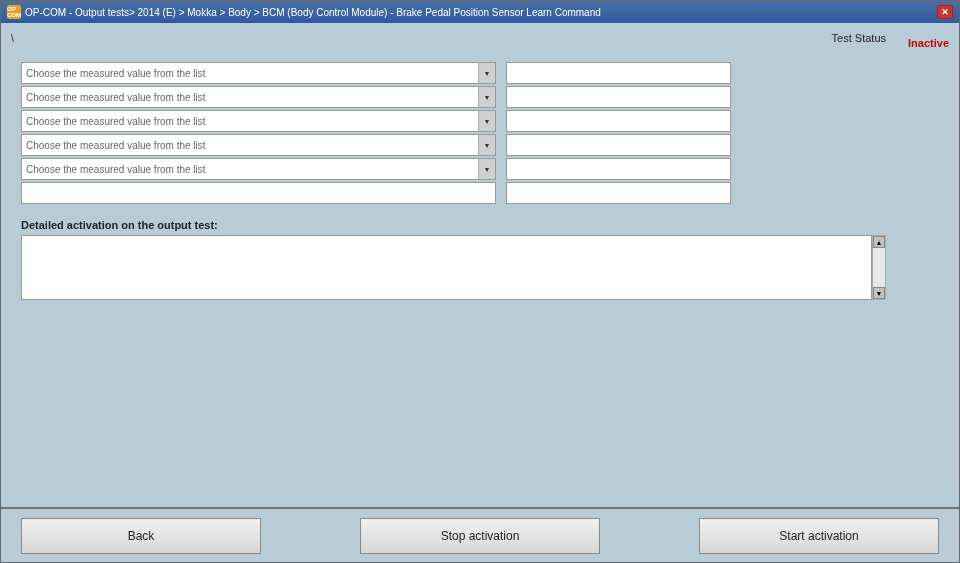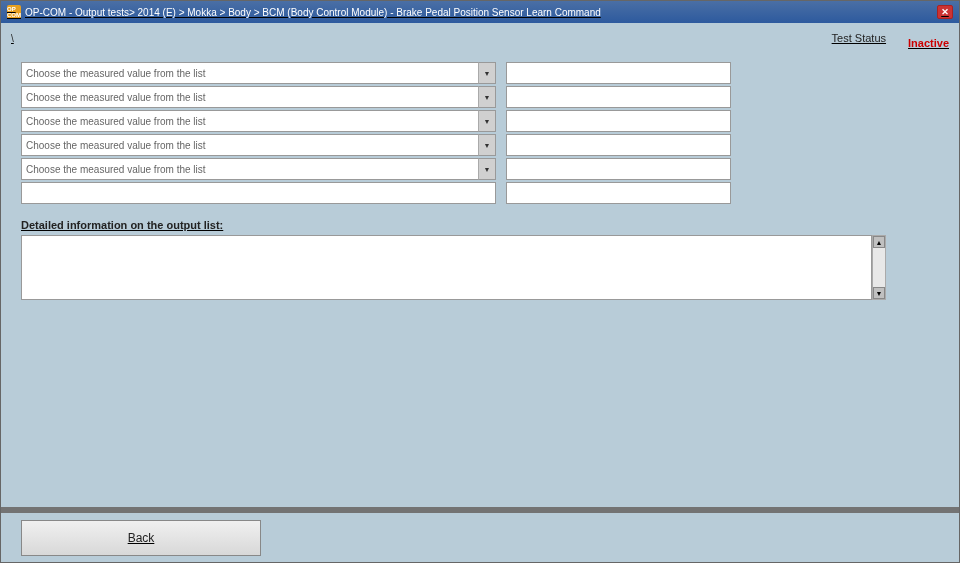--- a/index.html
+++ b/index.html
@@ -10,21 +10,20 @@
       width: 960px;
       height: 563px;
       overflow: hidden;
     }
     .window {
       width: 960px;
       height: 563px;
       display: flex;
       flex-direction: column;
       border: 1px solid #666;
-      text-decoration: underline;
     }
     .title-bar {
       background: linear-gradient(to bottom, #4a6fa5, #2d5a9e);
       color: white;
       padding: 4px 6px;
       display: flex;
       align-items: center;
       justify-content: space-between;
       height: 22px;
       flex-shrink: 0;
@@ -238,21 +237,21 @@
     .spacer {
       flex: 1;
     }
     .button-bar {
       background: #b8ccd8;
       padding: 8px 20px;
       display: flex;
       justify-content: space-between;
       align-items: center;
       height: 55px;
-      border-top: 6px solid #737373;
+      border-top: 2px solid #737373;
     }
     .btn {
       height: 36px;
       border: 1px solid #888;
       background: linear-gradient(to bottom, #f0f0f0, #d8d8d8);
       font-size: 12px;
       color: #222;
       cursor: pointer;
       display: flex;
       align-items: center;
@@ -348,31 +347,33 @@
           <input class="value-field" type="text" value="" style="">
         </div>
 
         <div class="text-row">
           <input class="text-input-left" type="text" value="" style="">
           <input class="text-input-right" type="text" value="" style="">
         </div>
       </div>
 
       <div class="detail-section">
-        <div class="detail-label">Detailed information on the output list:</div>
+        <div class="detail-label">Detailed activation on the output test:</div>
         <div class="detail-textarea-wrapper">
           <textarea class="detail-textarea" style="width: calc(100% - 14px);"></textarea>
           <div class="scrollbar-v">
             <div class="scroll-btn">▲</div>
             <div class="scroll-track"></div>
             <div class="scroll-btn">▼</div>
           </div>
         </div>
       </div>
 
       <div class="spacer"></div>
     </div>
 
     <div class="button-bar">
       <button class="btn btn-back">Back</button>
+      <button class="btn btn-stop">Stop activation</button>
+      <button class="btn btn-start">Start activation</button>
     </div>
   </div>
 </div>
 
 </body></html>

